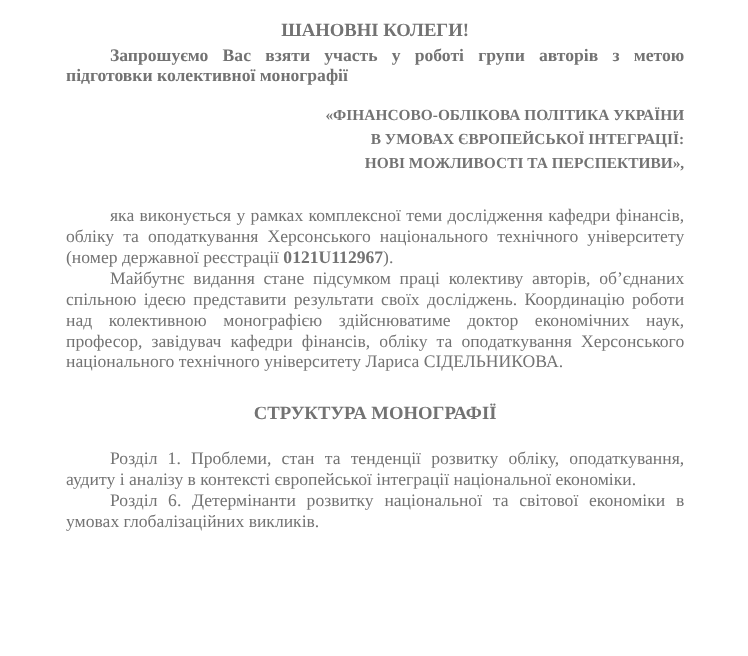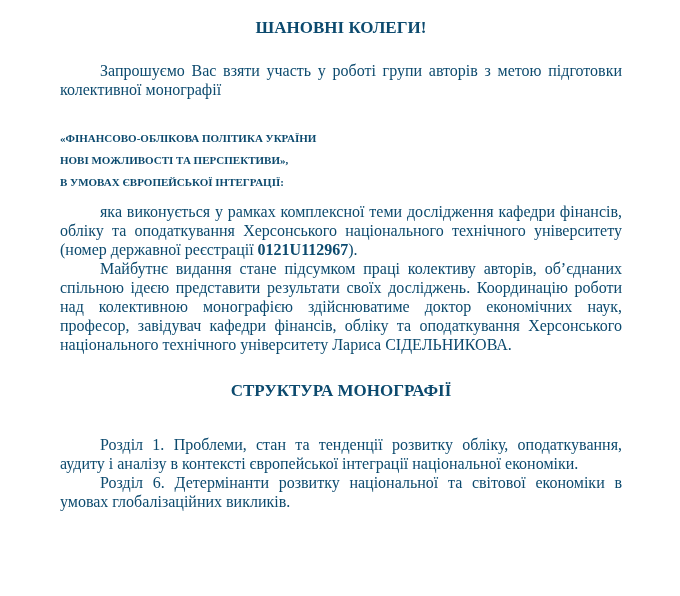--- a/index.html
+++ b/index.html
@@ -7,21 +7,21 @@
     padding: 0;
     background: #ffffff;
   }
   .page {
     position: relative;
     width: 680px;
     height: 596px;
     box-sizing: border-box;
     padding: 0 58px 0 60px;
     background: #ffffff;
-    color: #0c4a6e;
+    color: #737373;
     font-family: "Liberation Serif", "DejaVu Serif", serif;
     font-size: 16px;
     line-height: 19px;
     overflow: hidden;
   }
   .center-heading {
     margin: 0;
     text-align: center;
     font-weight: bold;
     font-size: 17px;
@@ -32,52 +32,53 @@
   }
   .structure-heading {
     margin-top: 27px;
   }
   .body-para {
     margin: 0;
     text-align: justify;
     text-indent: 40px;
   }
   .intro-para {
-    margin-top: 24px;
+    margin-top: 4px;
+    font-weight: bold;
   }
   .mono-title {
-    margin-top: 28px;
-    text-align: left;
+    margin-top: 16px;
+    text-align: right;
     font-weight: bold;
-    font-size: 11px;
+    font-size: 14px;
     line-height: 22px;
   }
   .framework-para {
-    margin-top: 9px;
+    margin-top: 26px;
   }
   .section-para-first {
-    margin-top: 35px;
+    margin-top: 23px;
   }
   .bold {
     font-weight: bold;
   }
 </style>
 </head>
 <body>
 
 <div class="page">
 
   <h1 class="center-heading greeting-heading">ШАНОВНІ КОЛЕГИ!</h1>
 
   <p class="body-para intro-para">Запрошуємо Вас взяти участь у роботі групи авторів з метою підготовки колективної монографії</p>
 
   <div class="mono-title">
     <div>«ФІНАНСОВО-ОБЛІКОВА ПОЛІТИКА УКРАЇНИ</div>
+    <div>В УМОВАХ ЄВРОПЕЙСЬКОЇ ІНТЕГРАЦІЇ:</div>
     <div>НОВІ МОЖЛИВОСТІ ТА ПЕРСПЕКТИВИ»,</div>
-    <div>В УМОВАХ ЄВРОПЕЙСЬКОЇ ІНТЕГРАЦІЇ:</div>
   </div>
 
   <p class="body-para framework-para"><span>яка виконується у рамках комплексної теми дослідження кафедри фінансів, обліку та оподаткування Херсонського національного технічного університету (номер державної реєстрації </span><span class="bold">0121U112967</span><span>).</span></p>
 
   <p class="body-para">Майбутнє видання стане підсумком праці колективу авторів, об’єднаних спільною ідеєю представити результати своїх досліджень. Координацію роботи над колективною монографією здійснюватиме доктор економічних наук, професор, завідувач кафедри фінансів, обліку та оподаткування Херсонського національного технічного університету Лариса СІДЕЛЬНИКОВА.</p>
 
 
   <h2 class="center-heading structure-heading">СТРУКТУРА МОНОГРАФІЇ</h2>
 
   <p class="body-para section-para-first">Розділ 1. Проблеми, стан та тенденції розвитку обліку, оподаткування, аудиту і аналізу в контексті європейської інтеграції національної економіки.</p>

